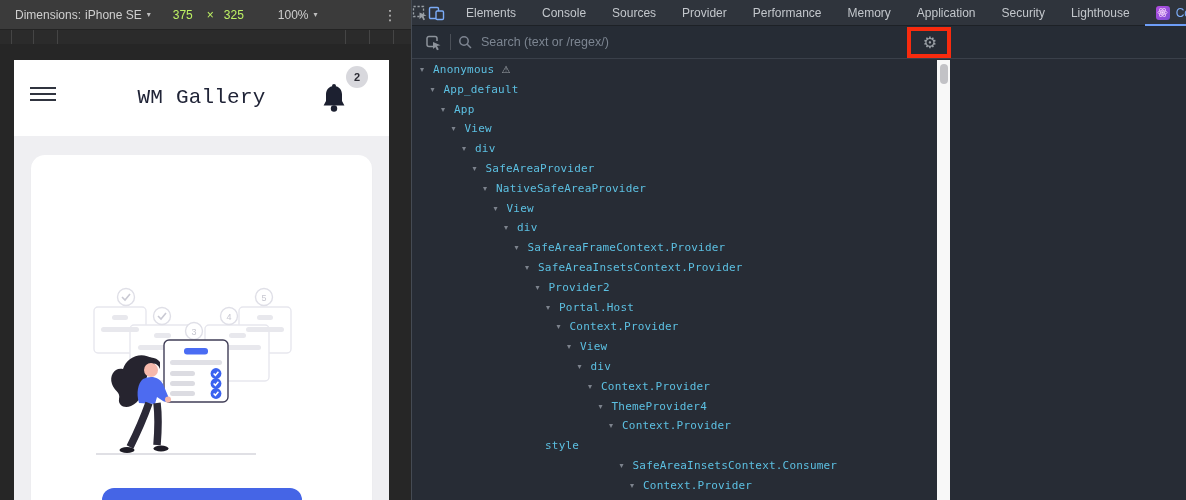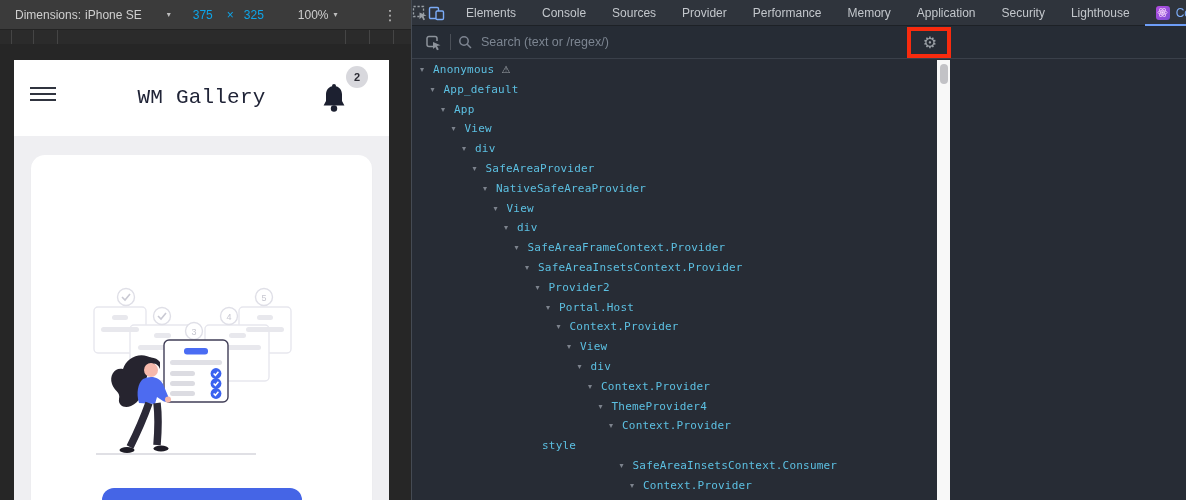--- a/index.html
+++ b/index.html
@@ -4,23 +4,23 @@
 <style>
   * { margin:0; padding:0; box-sizing:border-box; }
   html,body { width:1186px; height:500px; overflow:hidden; background:#262626;
               font-family:"Liberation Sans", sans-serif; }
 
   
   #emu-region { position:absolute; left:0; top:0; width:411px; height:500px; background:#262626; }
   #device-toolbar { position:absolute; left:0; top:0; width:411px; height:30px; background:#3b3b3b;
     display:flex; align-items:center; padding:0 12px 0 15px; color:#cfcfcf; font-size:12px;
     border-bottom:1px solid #232323; }
-  #device-toolbar .dim-num { color:#0ea5e9; }
+  #device-toolbar .dim-num { color:#bef264; }
   .caret { font-size:8px; color:#bdbdbd; margin-left:5px; }
-  #device-select { display:flex; align-items:center; cursor:pointer;gap:20px; }
+  #device-select { display:flex; align-items:center; cursor:pointer; }
   #kebab { margin-left:auto; color:#c9c9c9; font-size:14px; width:18px; text-align:center; cursor:pointer; }
   #ruler-strip { position:absolute; left:0; top:30px; width:411px; height:14px; background:#2b2b2b; }
   #ruler-strip .tick { position:absolute; top:0; width:1px; height:14px; background:#454545; }
 
   
   #screen { position:absolute; left:14px; top:60px; width:375px; height:440px; background:#fff; overflow:hidden; }
   #app-header { position:absolute; left:0; top:0; width:375px; height:76px; background:#fff;
     box-shadow:0 1px 3px rgba(0,0,0,.05); }
   #hamburger { position:absolute; left:16px; top:27px; width:26px; height:14px; cursor:pointer; }
   #hamburger span { display:block; width:26px; height:2.4px; background:#30343f; margin-bottom:3.6px; }
@@ -377,21 +377,21 @@
         <div class="trow" style="padding-left: 186.5px;">
     <span class="arrow">▾</span>
     <span class="tname">ThemeProvider4</span>
 
   </div>
         <div class="trow" style="padding-left: 197px;">
     <span class="arrow">▾</span>
     <span class="tname">Context.Provider</span>
 
   </div>
-        <div class="trow" style="padding-left: 85px; margin-left: 32px;">
+        <div class="trow" style="padding-left: 120px;">
     <span class="arrow" style="visibility: hidden;">▾</span>
     <span class="tname">style</span>
 
   </div>
         <div class="trow" style="padding-left: 207.5px;">
     <span class="arrow">▾</span>
     <span class="tname">SafeAreaInsetsContext.Consumer</span>
 
   </div>
         <div class="trow" style="padding-left: 218px;">

